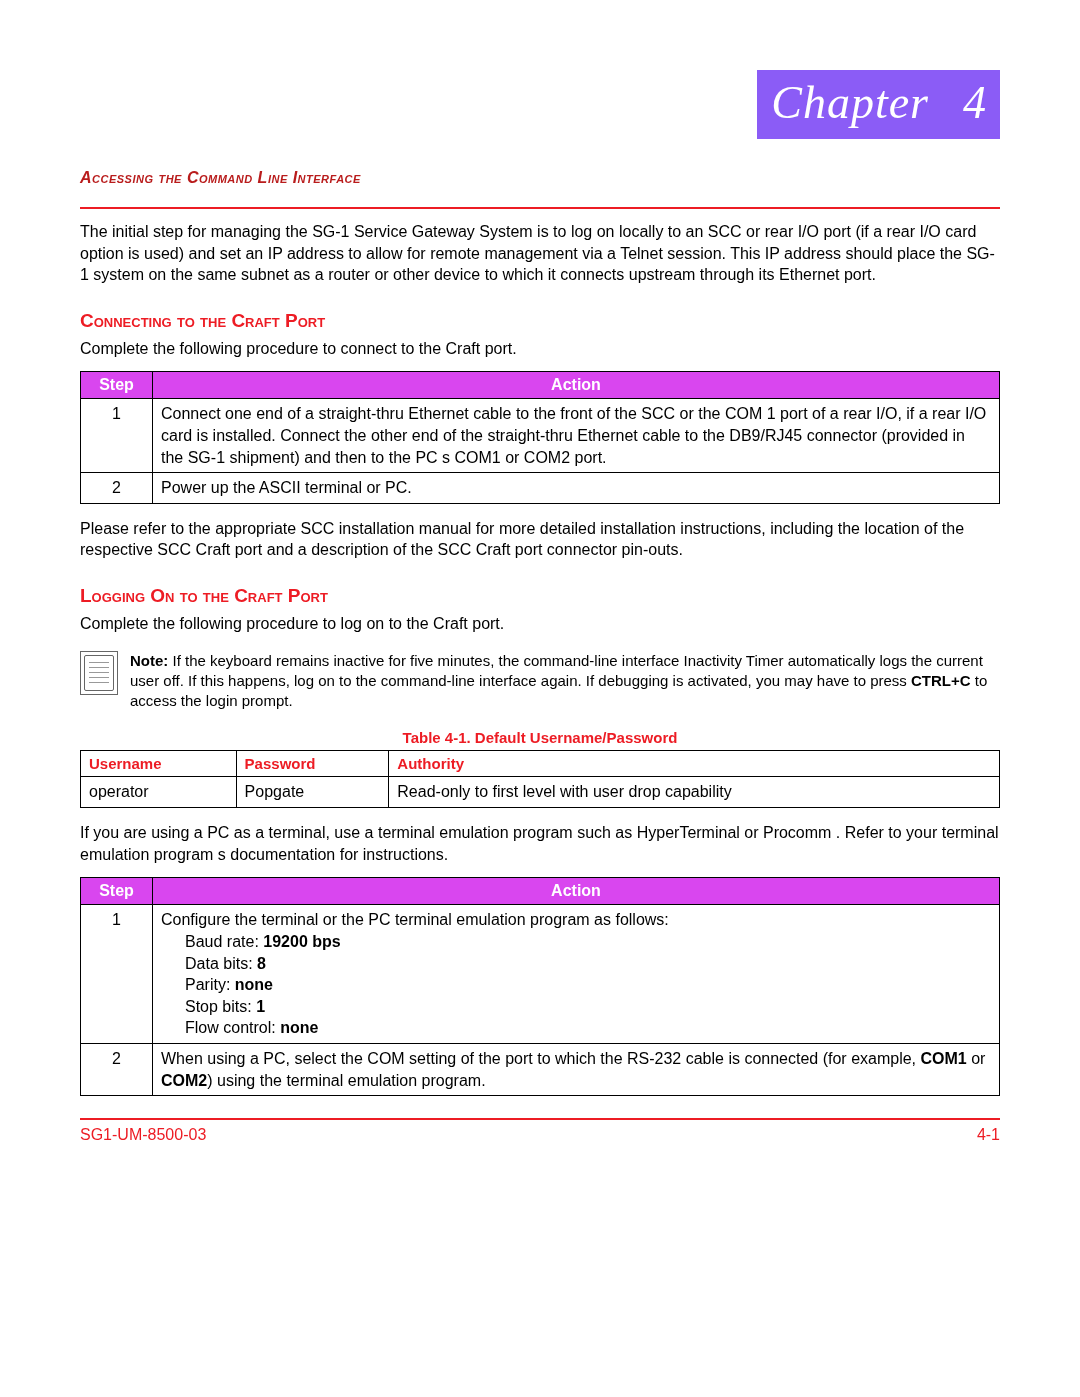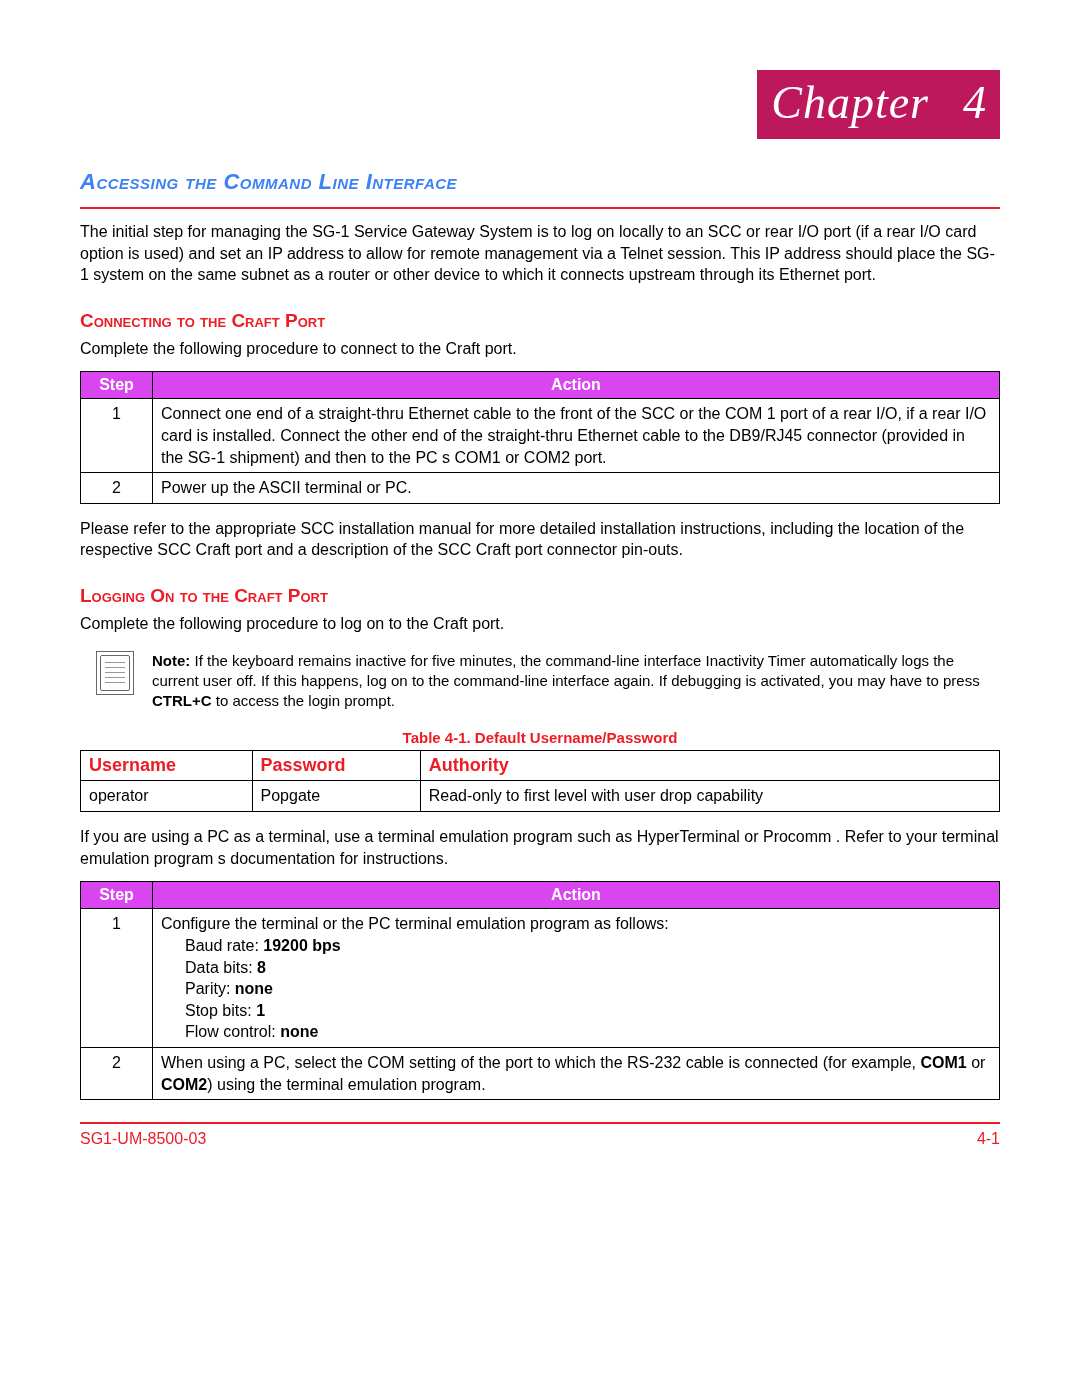--- a/index.html
+++ b/index.html
@@ -6,47 +6,47 @@
     font-family: Arial, Helvetica, sans-serif;
     font-size: 16px;
     color: #000;
     background: #fff;
     margin: 0;
     padding: 70px 80px 50px 80px;
     width: 1080px;
     box-sizing: border-box;
   }
   .chapter-banner {
-    background: #be185d;
+    background: #8b5cf6;
     color: #fff;
     font-style: italic;
     font-family: "Times New Roman", Times, serif;
     font-weight: normal;
     float: right;
     padding: 6px 14px 10px 14px;
     margin-bottom: 30px;
   }
   .chapter-banner .word {
     font-size: 46px;
     letter-spacing: 1px;
   }
   .chapter-banner .num {
     font-size: 46px;
     margin-left: 30px;
   }
   .clear { clear: both; }
   h1.main {
-    color: #3b82f6;
-    font-size: 22px;
+    color: #b91c1c;
+    font-size: 16px;
     font-weight: bold;
     font-style: italic;
     font-variant: small-caps;
     letter-spacing: 0.5px;
     border-bottom: 2px solid #ed1c24;
-    padding-bottom: 12px;
+    padding-bottom: 20px;
     margin-top: 0;
     margin-bottom: 12px;
   }
   h2.sub {
     color: #ed1c24;
     font-size: 19px;
     font-weight: bold;
     font-variant: small-caps;
     margin-top: 24px;
     margin-bottom: 6px;
@@ -83,32 +83,32 @@
     border-collapse: collapse;
     width: 100%;
     margin-bottom: 14px;
   }
   table.cred th {
     color: #ed1c24;
     font-weight: bold;
     border: 1px solid #000;
     padding: 4px 8px;
     text-align: left;
-    font-size: 18px;
+    font-size: 15px;
   }
   table.cred td {
     border: 1px solid #000;
     padding: 6px 8px;
     vertical-align: top;
   }
   .note-block {
     display: flex;
     align-items: flex-start;
-    gap: 18px;
-    margin: 16px 0 6px 16px;
+    gap: 12px;
+    margin: 16px 0 6px 0;
   }
   .note-icon {
     width: 38px;
     flex: 0 0 38px;
   }
   .note-icon .outer {
     border: 1px solid #666;
     padding: 3px;
     background: #fff;
   }

